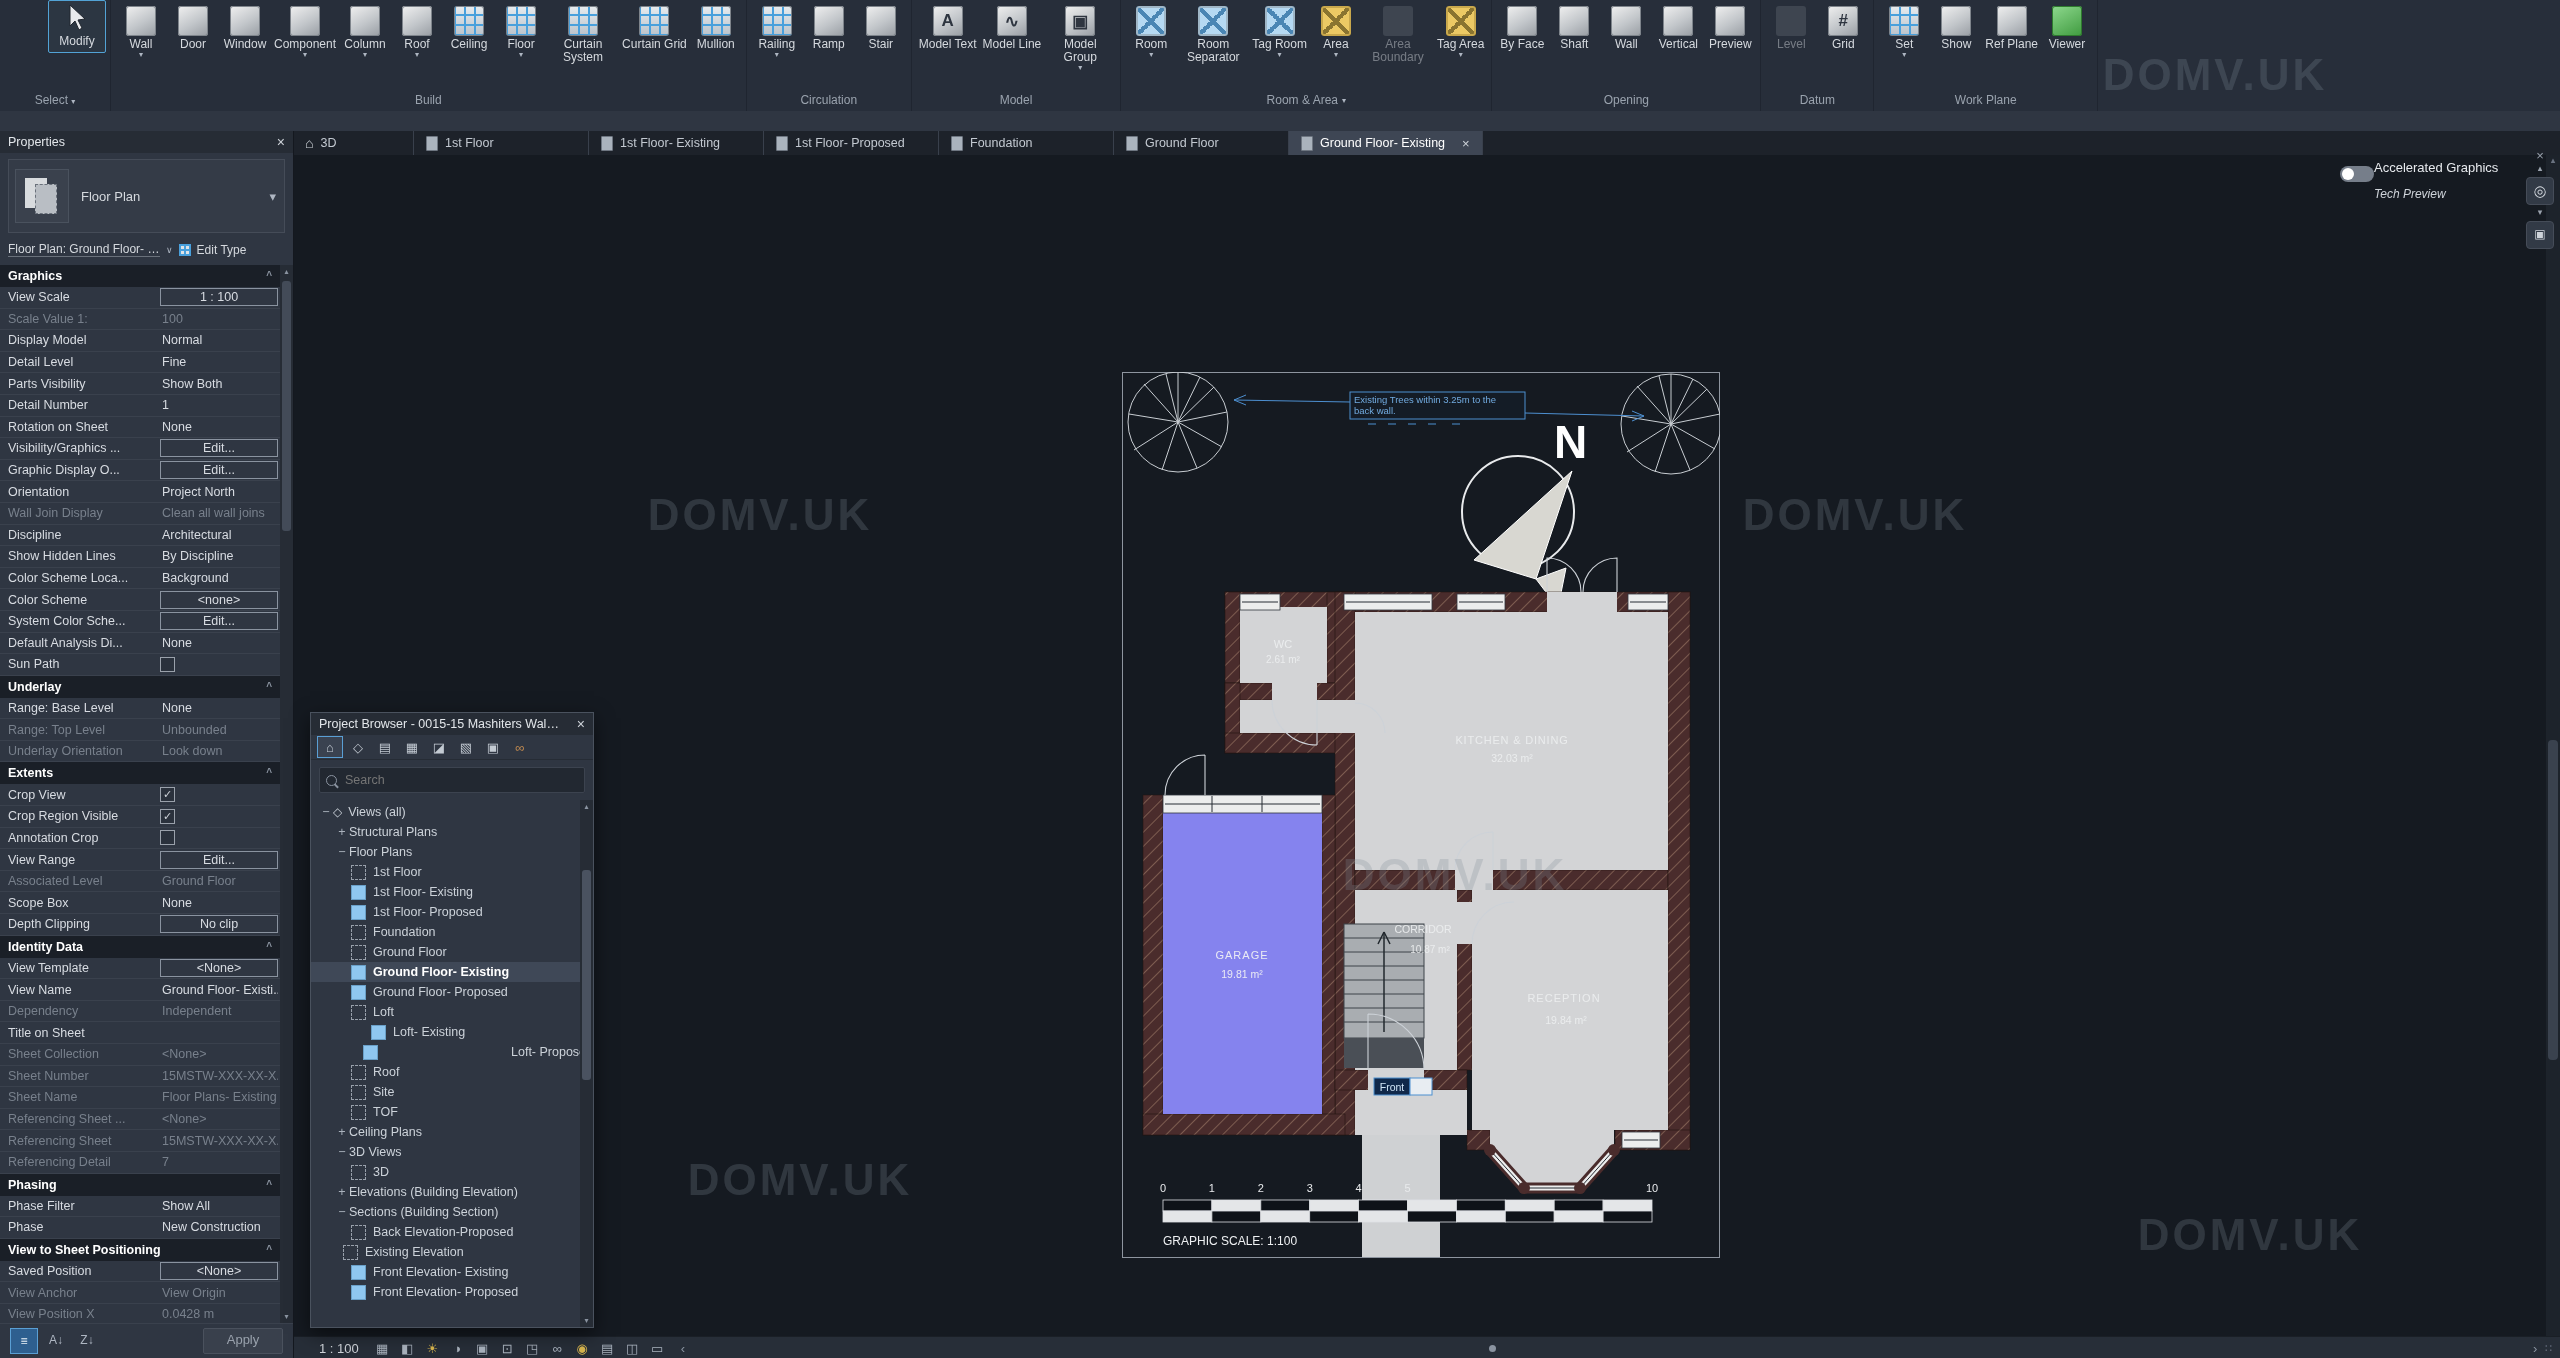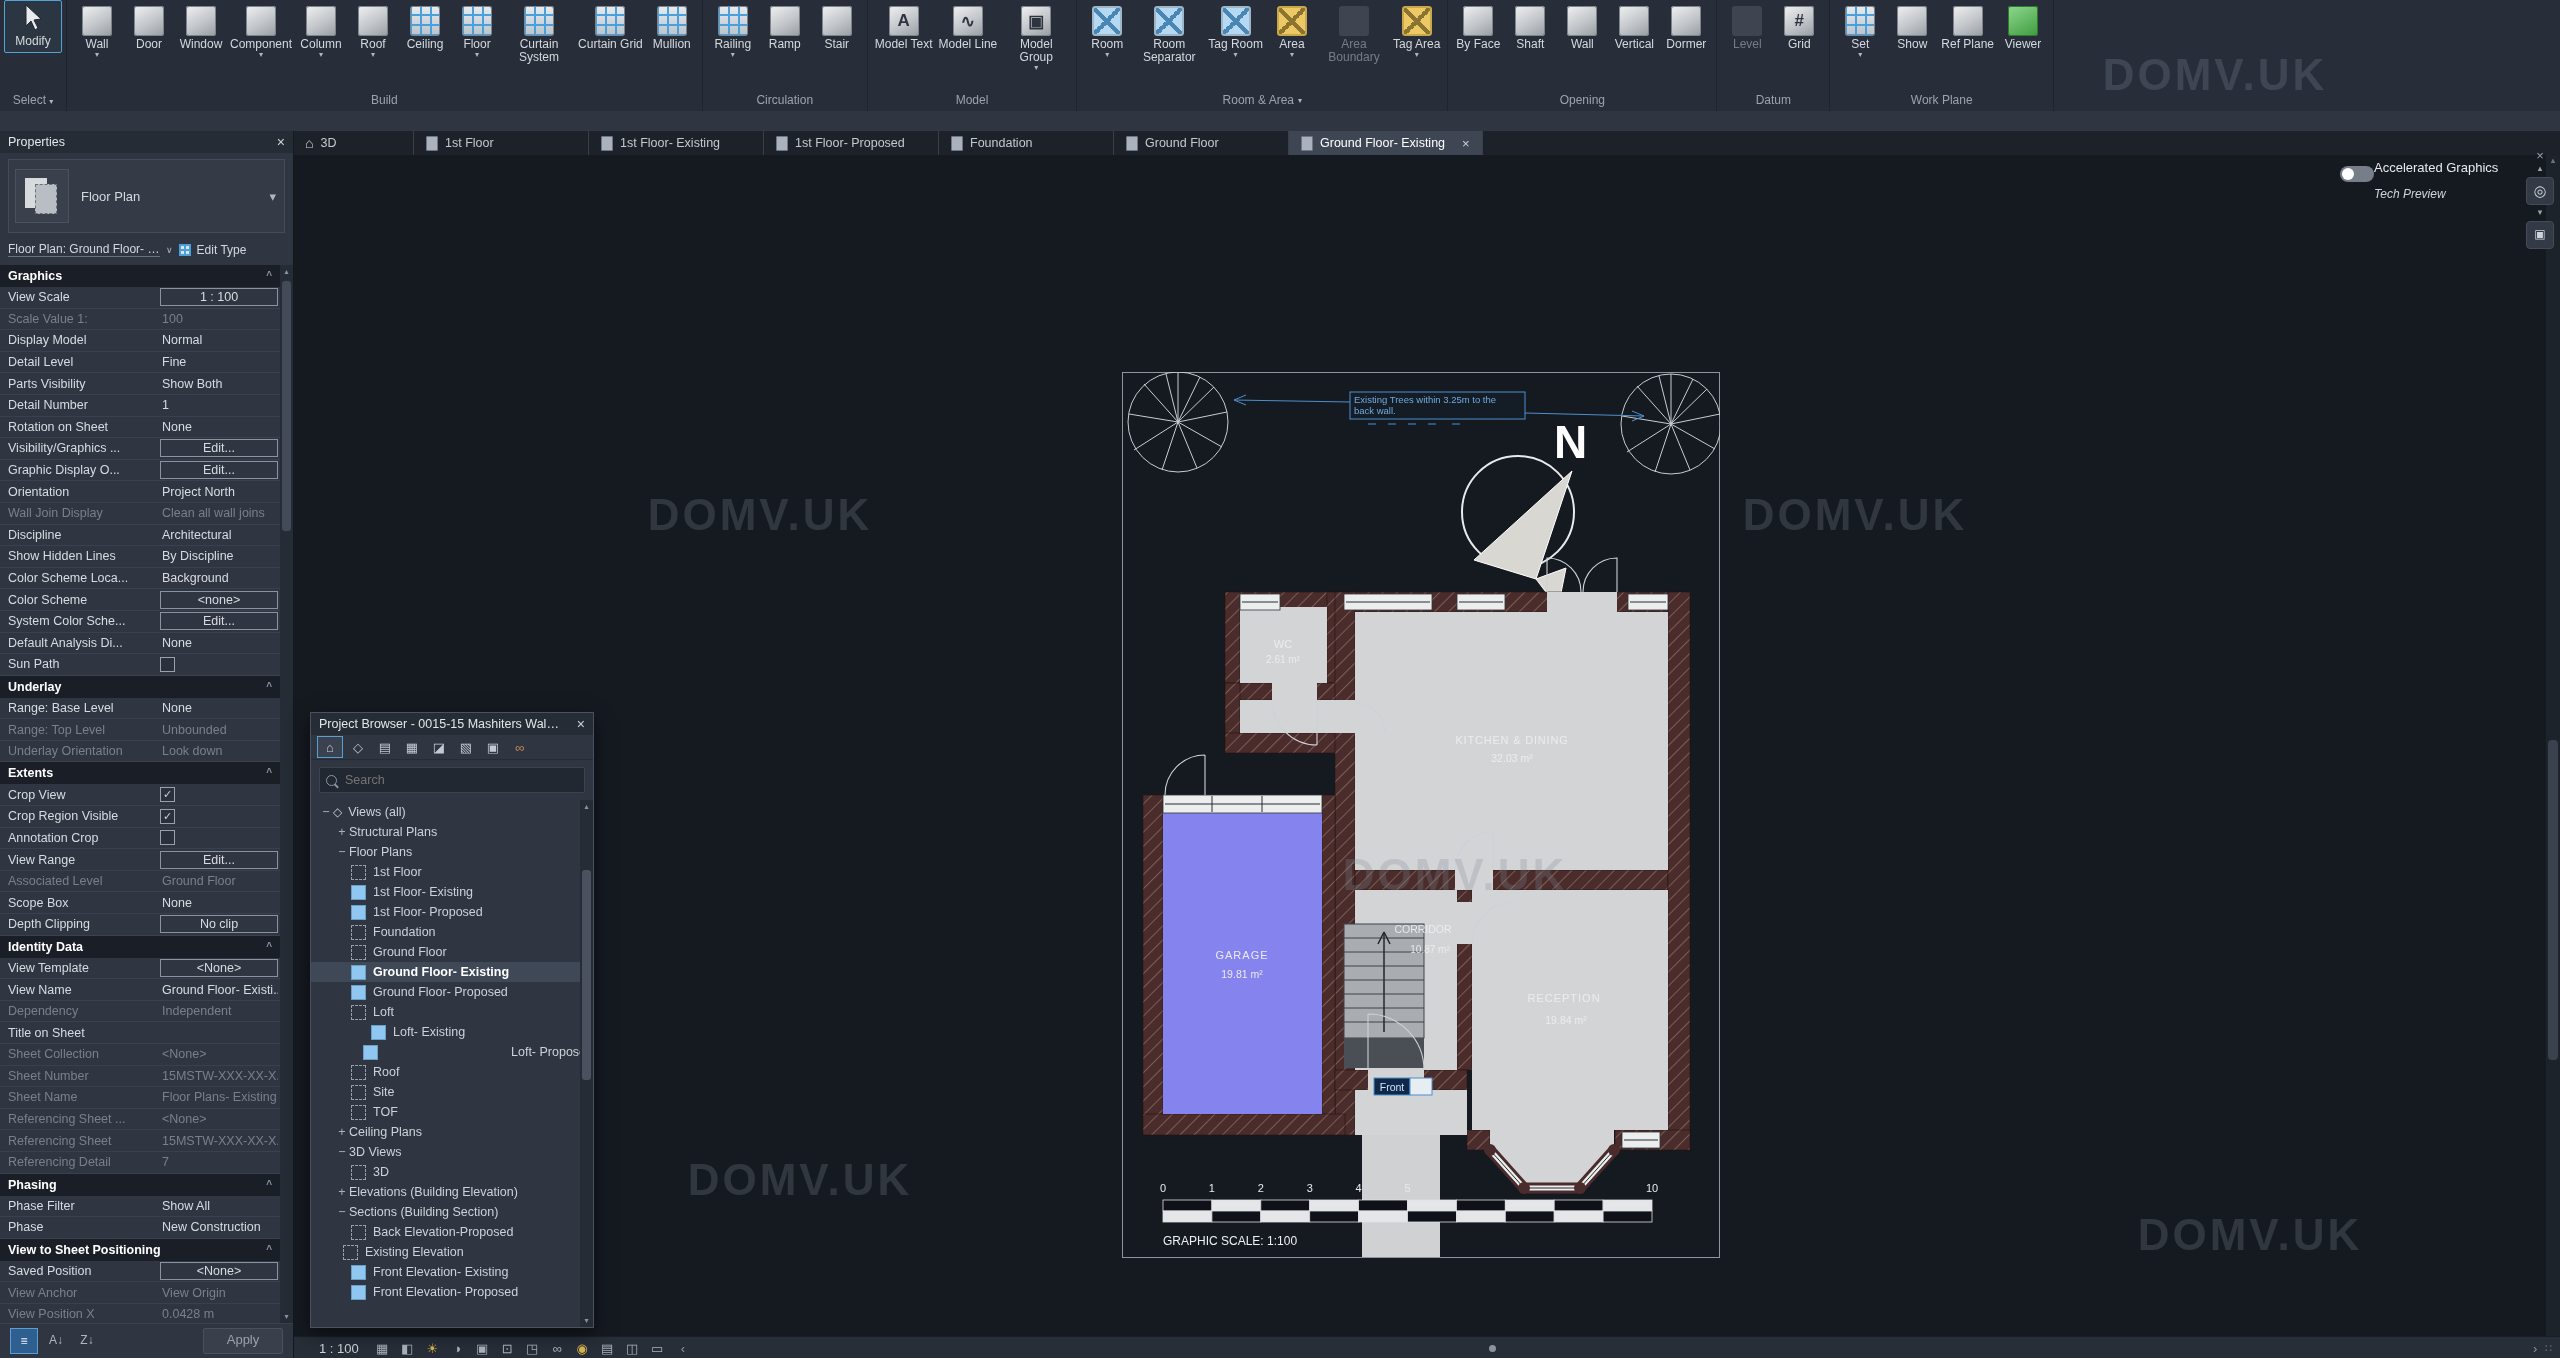--- a/index.html
+++ b/index.html
@@ -25,21 +25,21 @@
             box-shadow:inset 0 0 0 2px #9fb6c6;}
   .ic.yellow{background:linear-gradient(45deg,transparent 45%,#8a7430 45% 55%,transparent 55%),
              linear-gradient(-45deg,transparent 45%,#8a7430 45% 55%,transparent 55%),#ecc964;
              box-shadow:inset 0 0 0 2px #c9a84c;}
   .ic.green{background:linear-gradient(150deg,#8ed88e,#3f9b3f);box-shadow:inset 0 0 0 1px #2e7a2e;}
   .ic.dgray{background:#5a616b;}
   .ic .g{position:absolute;inset:0;display:flex;align-items:center;justify-content:center;
          font-weight:bold;color:#2e3540;font-size:17px;}
   .tl{font-size:12px;line-height:13px;color:#d5d9de;}
   .ar{font-size:8px;color:#aeb6c2;line-height:8px;}
-  #modify-btn{border:1px solid #52a3d6;background:#2c3642;border-radius:2px;width:52px;padding:3px 2px 4px;}
+  #modify-btn{border:1px solid #52a3d6;background:#2c3642;border-radius:2px;width:52px;padding:3px 2px 4px;margin-left:44px;}
   
   #optionsbar{position:absolute;left:0;top:111px;width:2560px;height:20px;background:#2f3642;border-bottom:1px solid #1a1f26;}
   #tabbar{position:absolute;left:293px;top:131px;width:2267px;height:24px;background:#1d222a;display:flex;align-items:stretch;}
   .tab{display:flex;align-items:center;gap:7px;padding:0 12px;border-right:1px solid #39404c;
        color:#c3c9d1;font-size:12.5px;white-space:nowrap;}
   .tab .doc{width:10px;height:13px;background:#aab3bd;border:1px solid #6e7681;border-radius:1px;}
   .tab.active{background:#3e4654;color:#fff;}
   .tab .x{margin-left:10px;color:#cfd4da;font-size:13px;}
   .tab .home{font-size:14px;color:#cfd4da;}
   
@@ -289,21 +289,21 @@
           <div class="tool">
             <div class="ic gray"></div>
             <div class="tl">Wall</div>
           </div>
           <div class="tool">
             <div class="ic gray"></div>
             <div class="tl">Vertical</div>
           </div>
           <div class="tool">
             <div class="ic gray"></div>
-            <div class="tl">Dormer</div>
+            <div class="tl">Preview</div>
           </div>
         </div>
         <div class="glabel"><span>Opening</span></div>
       </div>
       <div class="rgroup">
         <div class="rtools">
           <div class="tool dis">
             <div class="ic dgray"></div>
             <div class="tl">Level</div>
           </div>

